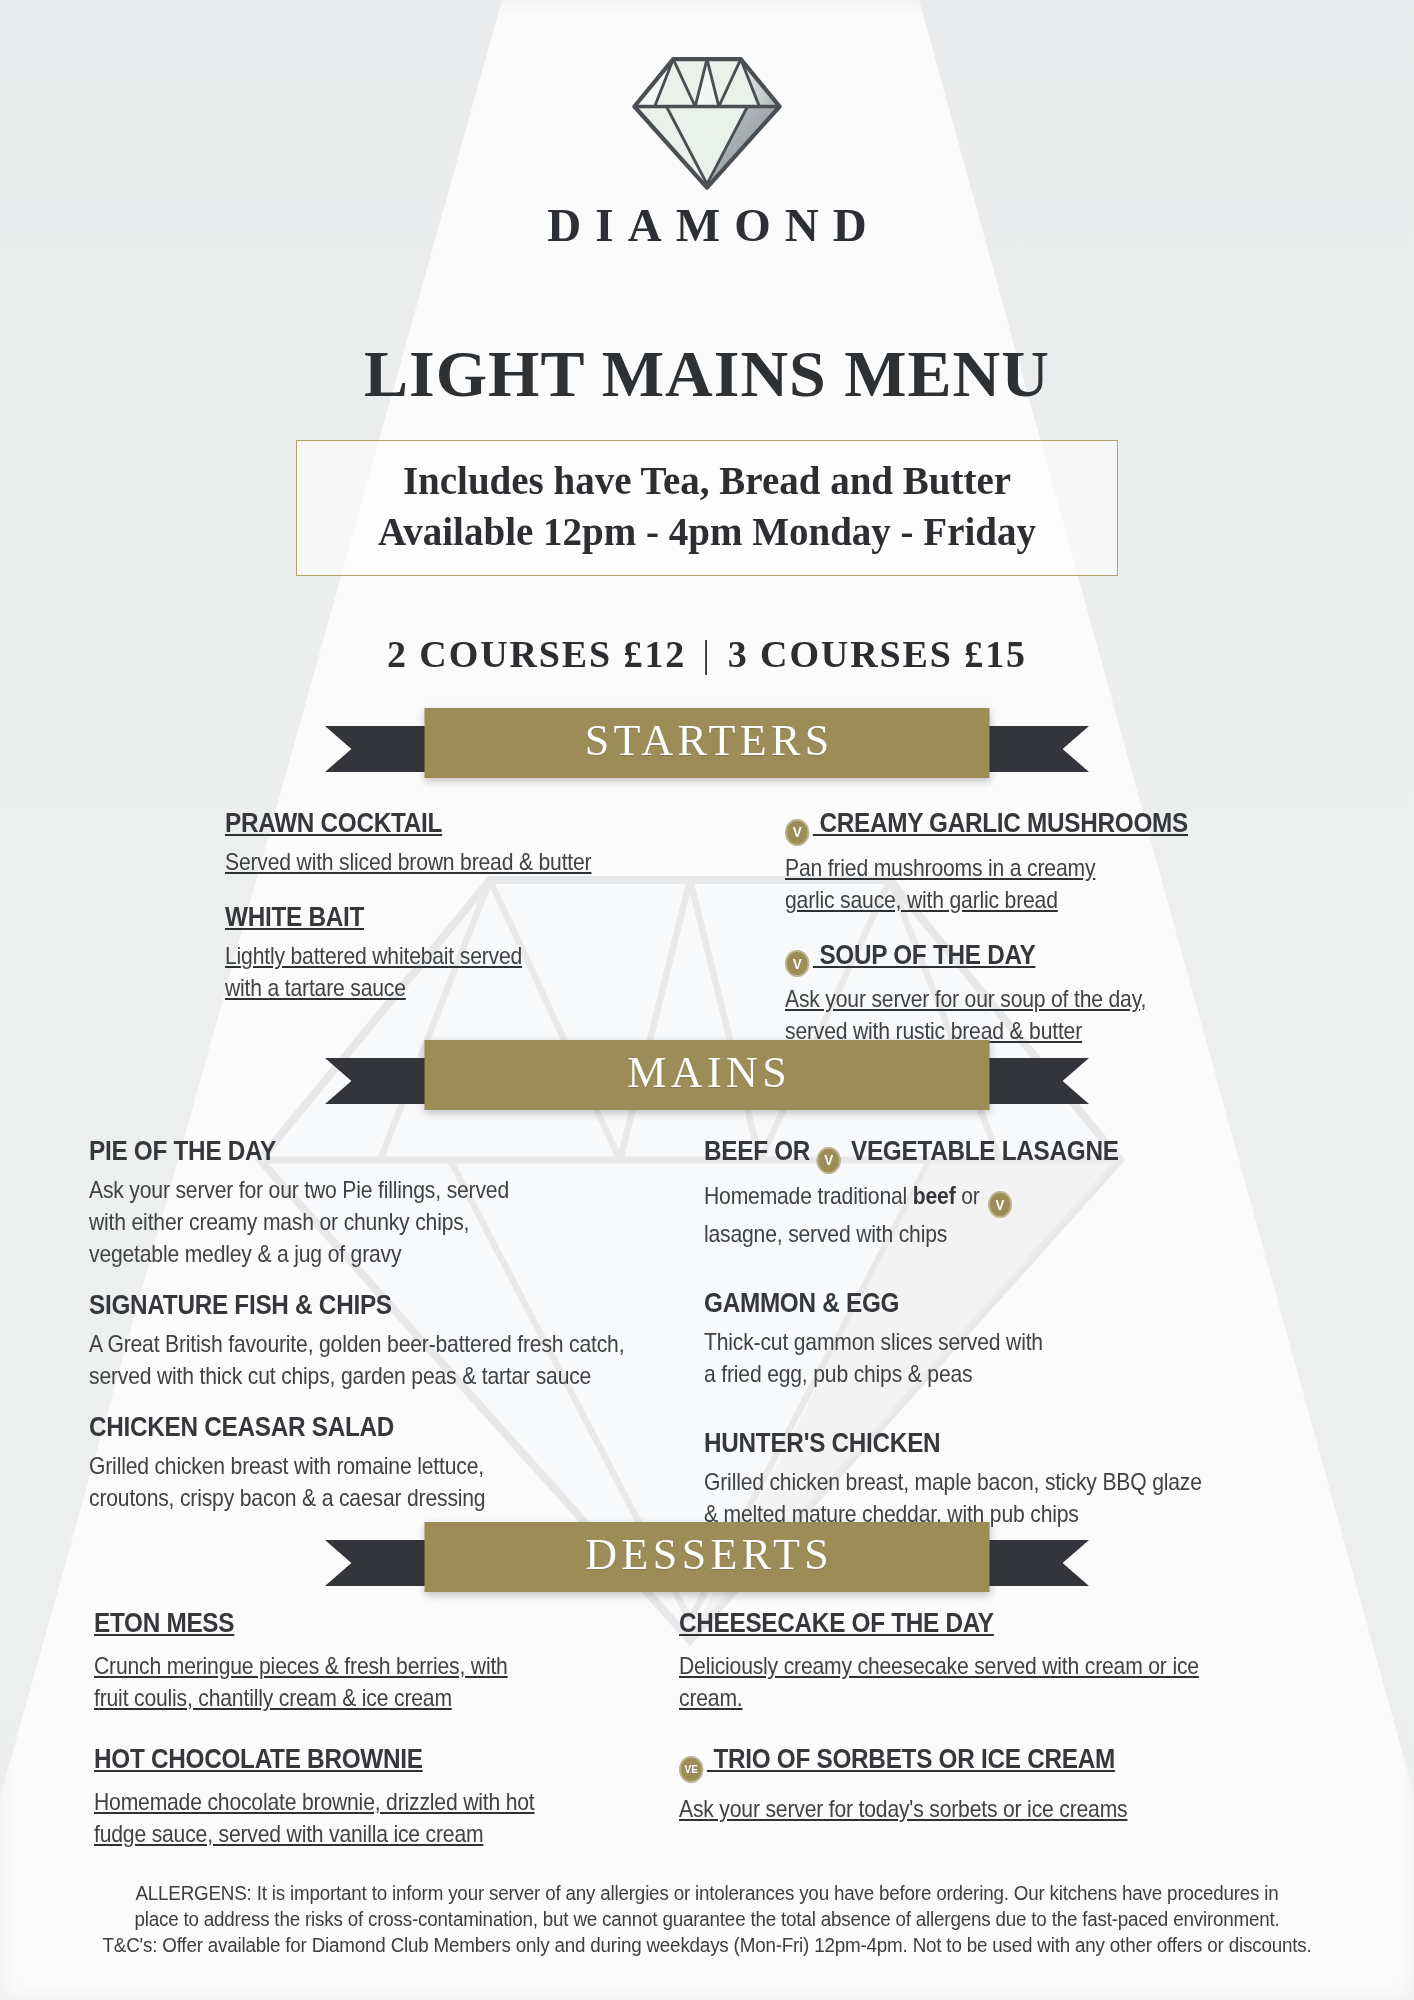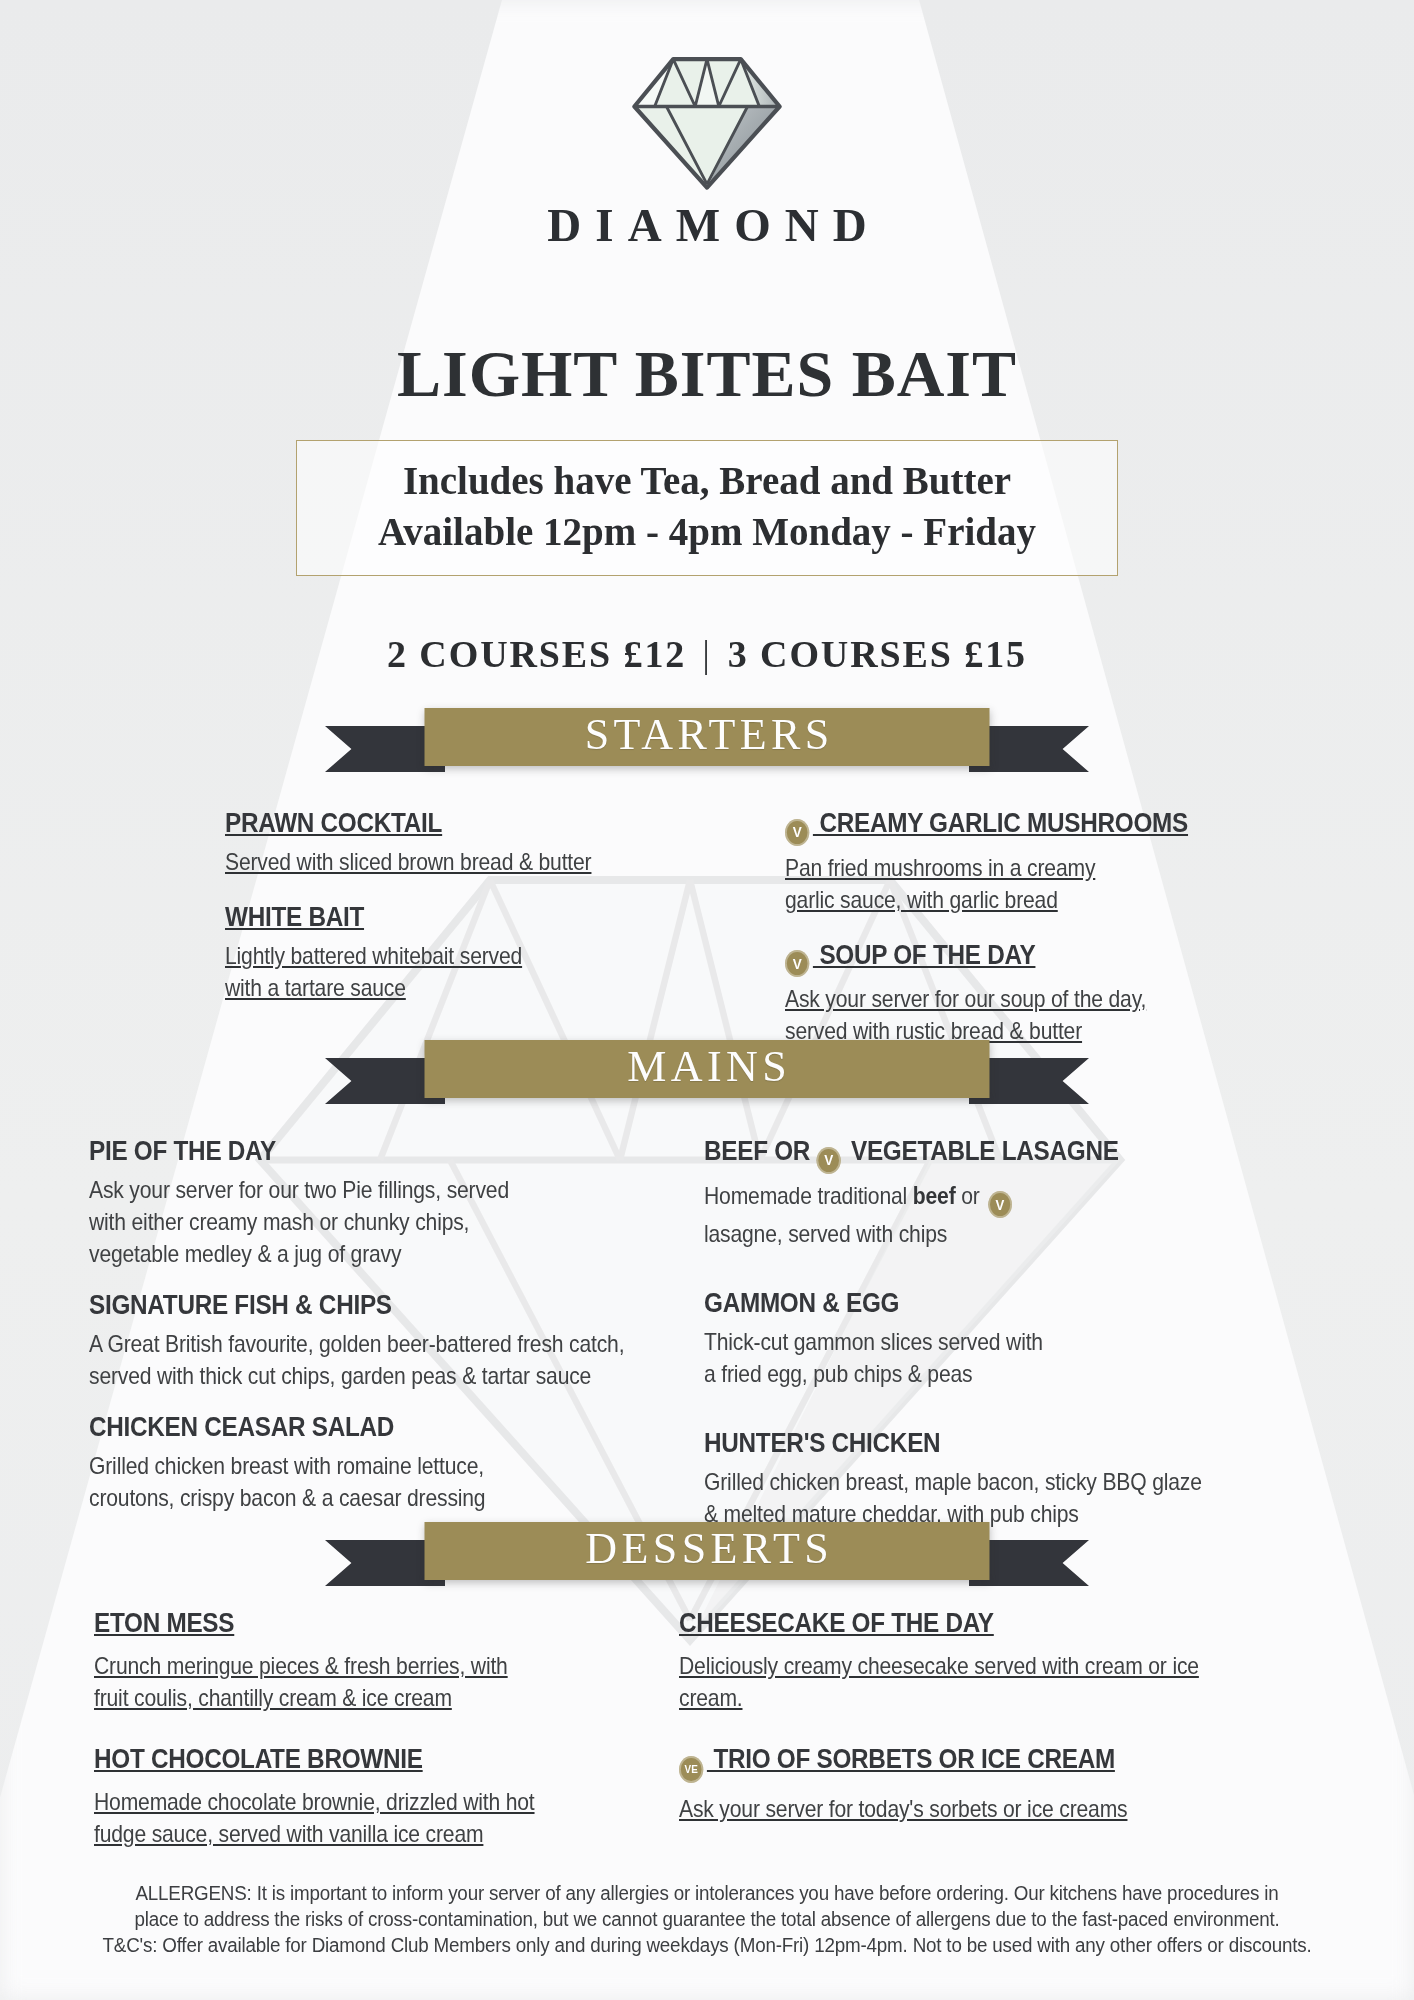--- a/index.html
+++ b/index.html
@@ -51,21 +51,21 @@
 
   
   .section{position:absolute;left:0;right:0;}
   .section.starters{top:708px;}
   .section.mains{top:1040px;}
   .section.desserts{top:1522px;}
 
   .banner{position:relative;height:58px;}
   .banner .band{
     position:absolute;left:50%;transform:translateX(-50%);
-    width:565px;height:58px;background:var(--gold);z-index:2;
+    width:565px;height:70px;background:var(--gold);z-index:2;
     display:flex;align-items:center;justify-content:center;
     box-shadow:0 3px 8px rgba(40,40,40,.28);
   }
   .banner .band .btitle{
     font-family:"Liberation Serif",serif;font-size:44px;color:#fdfdfd;
     letter-spacing:.10em;text-indent:.10em;line-height:1;padding-bottom:4px;
     text-shadow:0 1px 1px rgba(0,0,0,.15);
   }
   .banner .tail{position:absolute;top:18px;width:120px;height:46px;background:var(--ribbon);z-index:1;}
   .banner .tail.left{right:calc(50% + 262px);clip-path:polygon(0 0,100% 0,100% 100%,0 100%,22% 50%);}
@@ -147,21 +147,21 @@
       <polygon points="60,18 38,74 14,74" fill="#f6faf7"></polygon>
       <polygon points="100,18 86,74 114,74" fill="#f2f7f3"></polygon>
       <line x1="14" y1="74" x2="186" y2="74" stroke="#4b4f54" stroke-width="4"></line>
       <path d="M60,18 L38,74 M60,18 L86,74 M100,18 L86,74 M100,18 L114,74 M140,18 L114,74 M140,18 L162,74" stroke="#4b4f54" stroke-width="3.4"></path>
       <path d="M52,74 L100,166 M148,74 L100,166" stroke="#4b4f54" stroke-width="3.4"></path>
       <polygon points="60,18 140,18 186,74 100,170 14,74" stroke="#4b4f54" stroke-width="5" fill="none" stroke-linejoin="round"></polygon>
     </svg>
   </div>
   <div class="hdr brand-name">DIAMOND</div>
 
-  <h1 class="hdr page-title">LIGHT BITES BAIT</h1>
+  <h1 class="hdr page-title">LIGHT MAINS MENU</h1>
 
   <div class="offer-box">
     <div class="line">Includes have Tea, Bread and Butter</div>
     <div class="line">Available 12pm - 4pm Monday - Friday</div>
   </div>
 
   <div class="hdr pricing">
     <span>2 COURSES £12</span><span class="divider">|</span><span>3 COURSES £15</span>
   </div>
 

